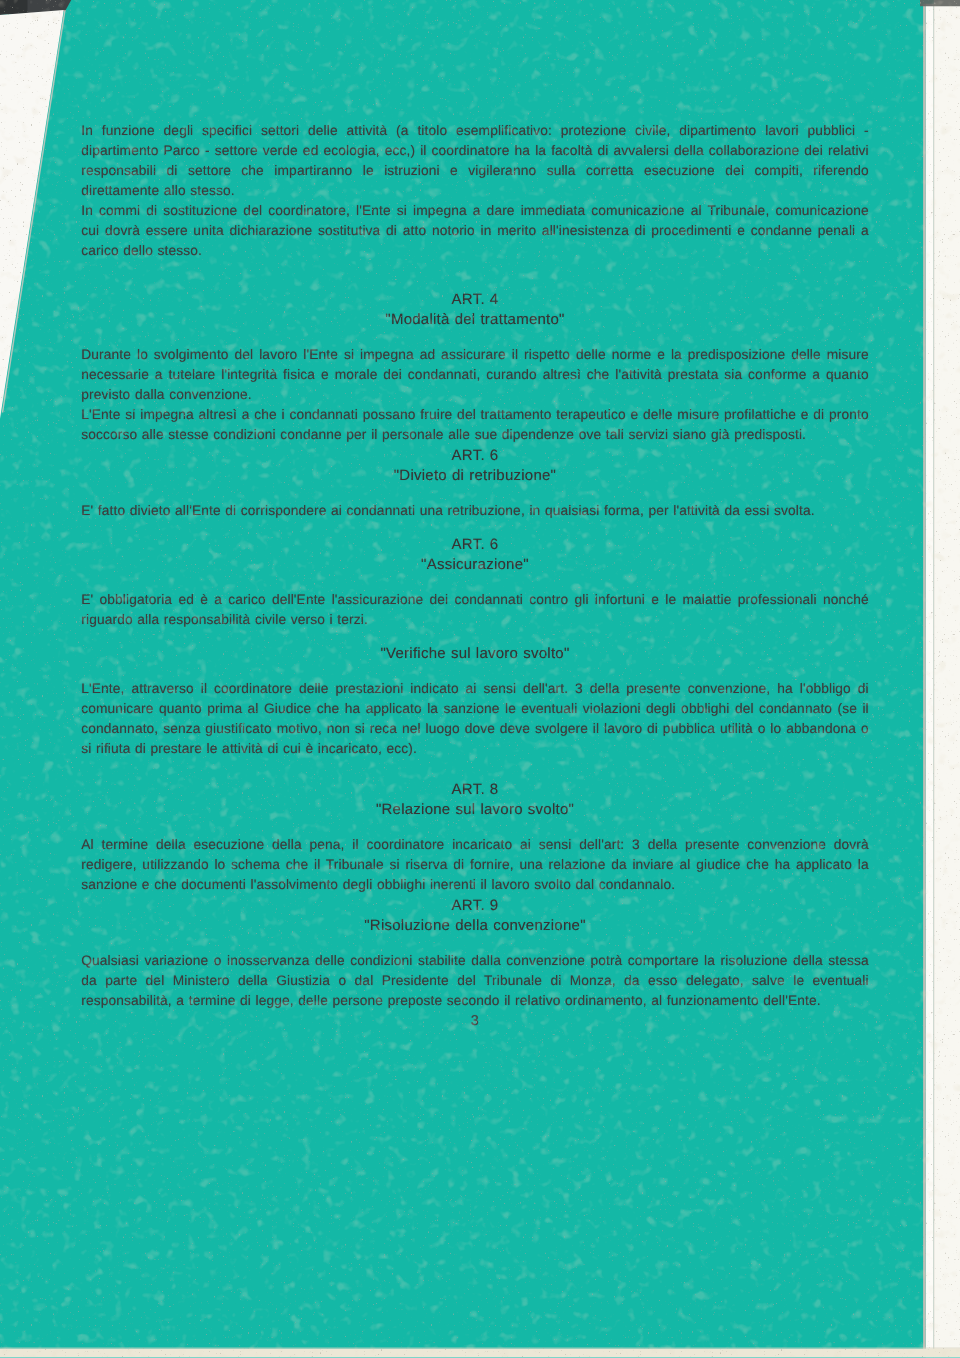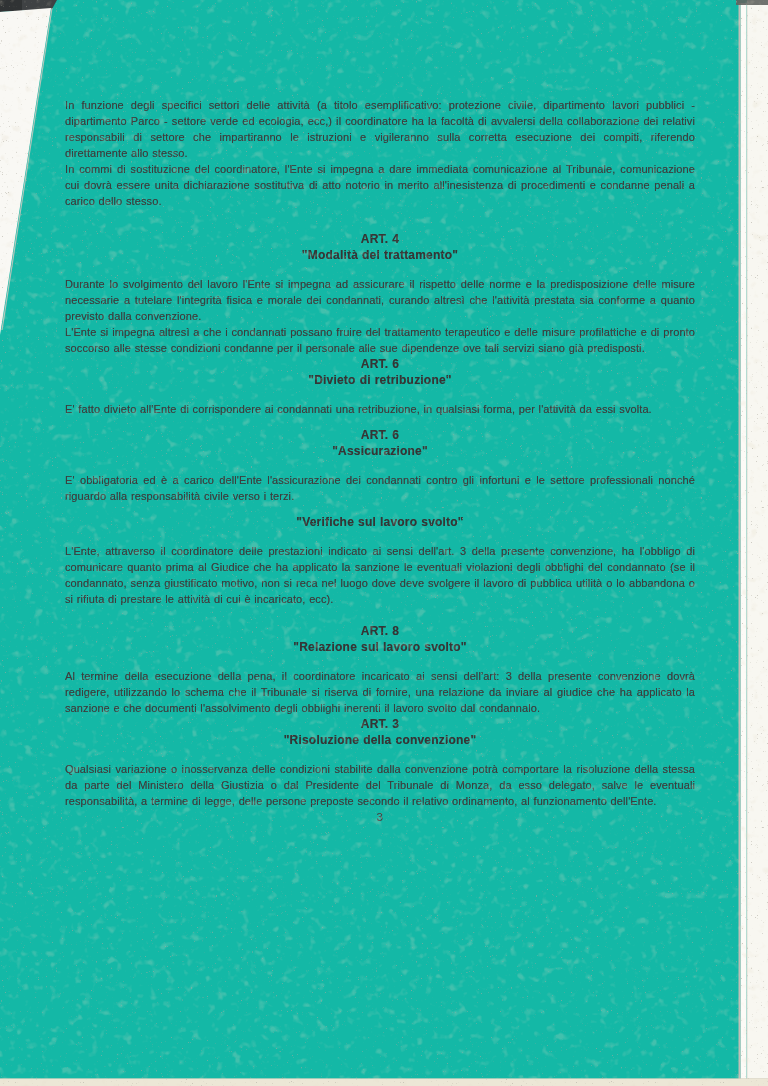--- a/index.html
+++ b/index.html
@@ -23,21 +23,21 @@
     font-size: 11px;
     line-height: 16px;
     text-align: justify;
     letter-spacing: 0.1px;
     word-spacing: 0.5px;
     text-shadow: 0 0 0.6px rgba(64, 62, 58, 0.55);
   }
   .content p { margin: 0; }
   .art-num, .art-title {
     text-align: center;
-    font-weight: bold;
+    font-weight: normal;
     font-size: 12px;
     line-height: 16px;
     letter-spacing: 0.2px;
     color: #353535;
   }
   .art-title { margin-bottom: 13px; }
   .a4  { margin-top: 22px; }
   .a6a { margin-top: 0; }
   .a6b { margin-top: 10px; }
   .a7  { margin-top: 10px; }
@@ -88,36 +88,36 @@
 
     <section class="art a6a">
       <div class="art-num">ART. 6</div>
       <div class="art-title">"Divieto di retribuzione"</div>
       <p>E' fatto divieto all'Ente di corrispondere ai condannati una retribuzione, in qualsiasi forma, per l'attività da essi svolta.</p>
     </section>
 
     <section class="art a6b">
       <div class="art-num">ART. 6</div>
       <div class="art-title">"Assicurazione"</div>
-      <p>E' obbligatoria ed è a carico dell'Ente l'assicurazione dei condannati contro gli infortuni e le settore professionali nonché riguardo alla responsabilità civile verso i terzi.</p>
+      <p>E' obbligatoria ed è a carico dell'Ente l'assicurazione dei condannati contro gli infortuni e le malattie professionali nonché riguardo alla responsabilità civile verso i terzi.</p>
     </section>
 
     <section class="art a7">
       <div class="art-title">"Verifiche sul lavoro svolto"</div>
       <p>L'Ente, attraverso il coordinatore delle prestazioni indicato ai sensi dell'art. 3 della presente convenzione, ha l'obbligo di comunicare quanto prima al Giudice che ha applicato la sanzione le eventuali violazioni degli obblighi del condannato (se il condannato, senza giustificato motivo, non si reca nel luogo dove deve svolgere il lavoro di pubblica utilità o lo abbandona o si rifiuta di prestare le attività di cui è incaricato, ecc).</p>
     </section>
 
     <section class="art a8">
       <div class="art-num">ART. 8</div>
       <div class="art-title">"Relazione sul lavoro svolto"</div>
       <p>Al termine della esecuzione della pena, il coordinatore incaricato ai sensi dell'art: 3 della presente convenzione dovrà redigere, utilizzando lo schema che il Tribunale si riserva di fornire, una relazione da inviare al giudice che ha applicato la sanzione e che documenti l'assolvimento degli obblighi inerenti il lavoro svolto dal condannalo.</p>
     </section>
 
     <section class="art a9">
-      <div class="art-num">ART. 3</div>
+      <div class="art-num">ART. 9</div>
       <div class="art-title">"Risoluzione della convenzione"</div>
       <p>Qualsiasi variazione o inosservanza delle condizioni stabilite dalla convenzione potrà comportare la risoluzione della stessa da parte del Ministero della Giustizia o dal Presidente del Tribunale di Monza, da esso delegato, salve le eventuali responsabilità, a termine di legge, delle persone preposte secondo il relativo ordinamento, al funzionamento dell'Ente.</p>
     </section>
 
 
     <p class="page-num">3</p>
   </main>
 
   <svg class="noise" width="768" height="1086" viewBox="0 0 768 1086">
     <defs>

